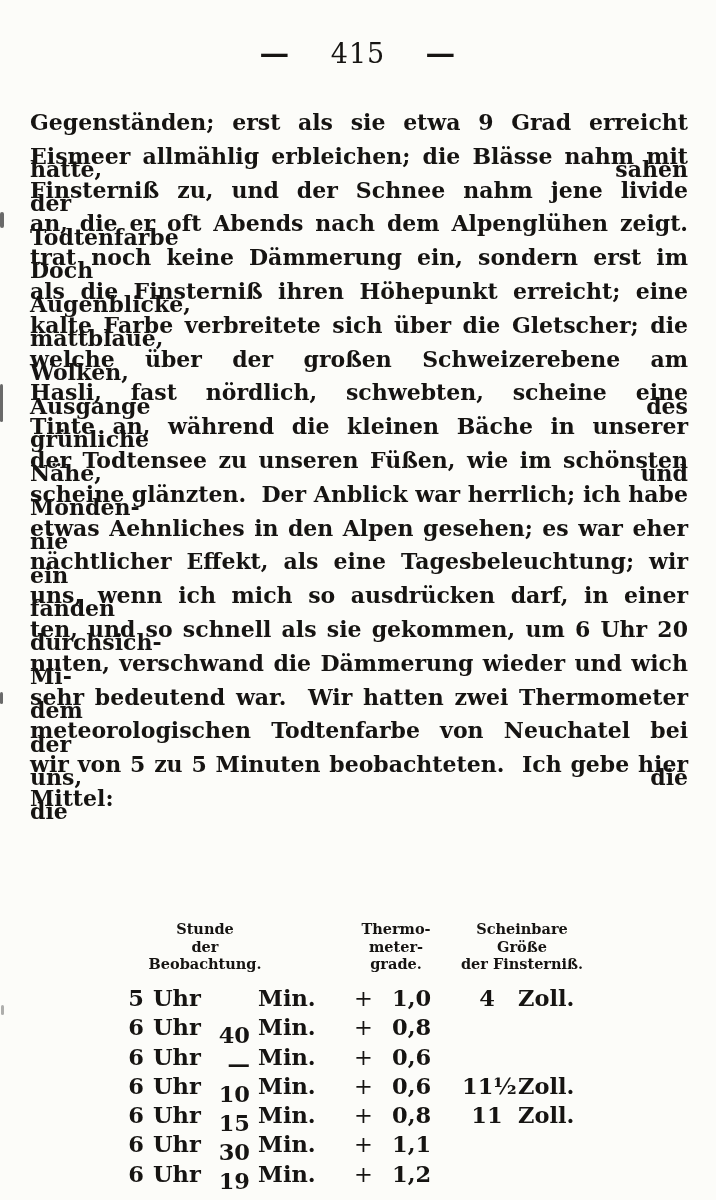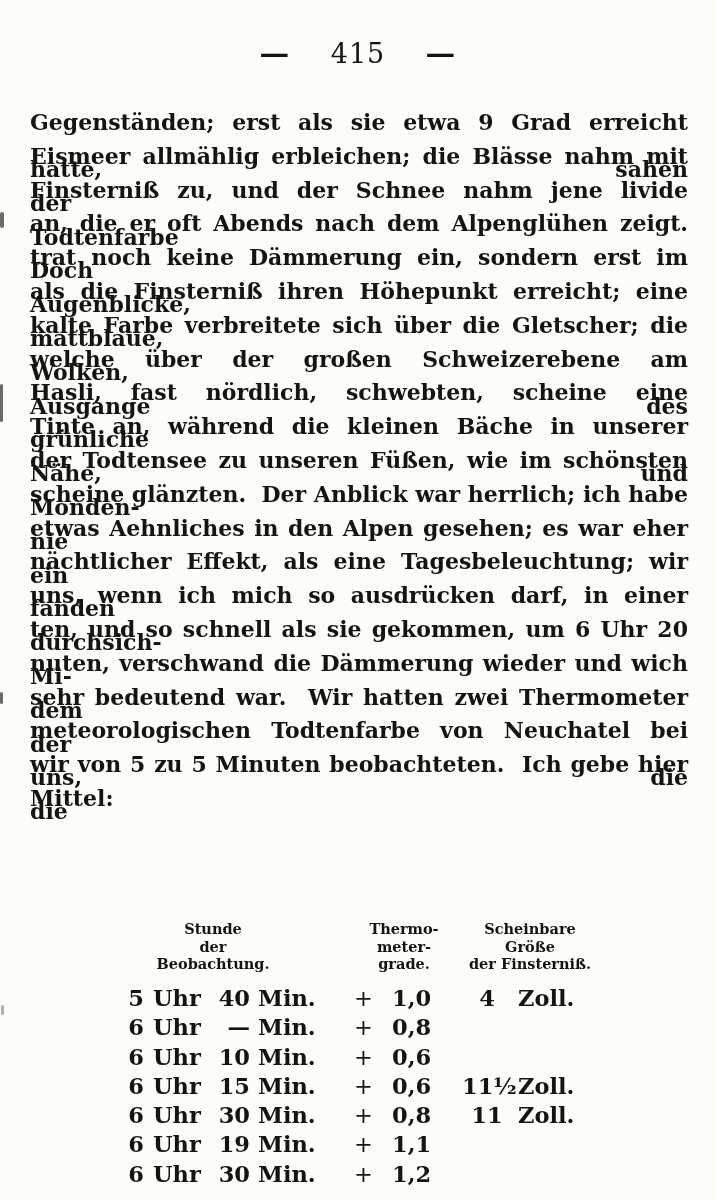--- a/index.html
+++ b/index.html
@@ -40,38 +40,38 @@
     line-height: 47px;
     height: 33.8px;
     letter-spacing: 0px;
     text-align: justify;
     text-align-last: justify;
     white-space: pre-wrap;
   }
   .text-line.last { text-align-last: left; }
 
   .obs-table { position: absolute; top: 920px; left: 0; right: 0; height: 270px; }
-  .thead { position: relative; height: 58px; margin-left: 8px; }
+  .thead { position: relative; height: 58px; }
   .th {
     position: absolute;
     text-align: center;
     font-size: 14.5px;
     font-weight: 700;
     line-height: 17.5px;
   }
   .th1 { left: 118px; width: 174px; }
   .th2 { left: 316px; width: 160px; }
   .th3 { left: 434px; width: 176px; }
 
   .tbody { position: relative; margin-top: 6px; }
   .trow { position: relative; height: 29.3px; font-size: 22.5px; font-weight: 600; }
   .trow span { position: absolute; top: 0; line-height: 29.3px; white-space: nowrap; }
   .c-hour     { left: 126px; width: 18px; text-align: right; }
   .c-uhr      { left: 153px; }
-  .c-minute   { left: 200px; width: 50px; text-align: right; }
+  .c-minute   { left: 200px; width: 50px; text-align: right; margin-top: 37px; }
   .c-minlabel { left: 258px; }
   .c-plus     { left: 354px; font-weight: 500; }
   .c-temp     { left: 392px; }
   .c-sizenum  { left: 462px; width: 50px; text-align: center; }
   .c-sizeunit { left: 518px; }
 </style>
 </head>
 <body>
 
 <div class="page">

